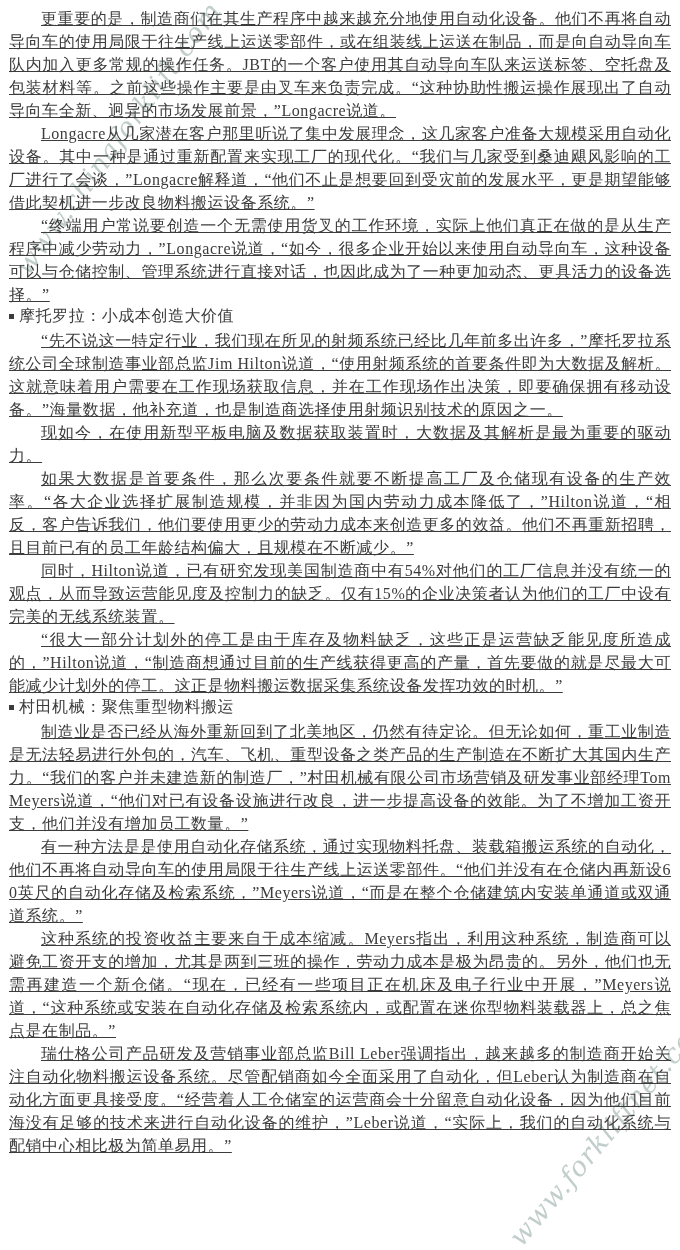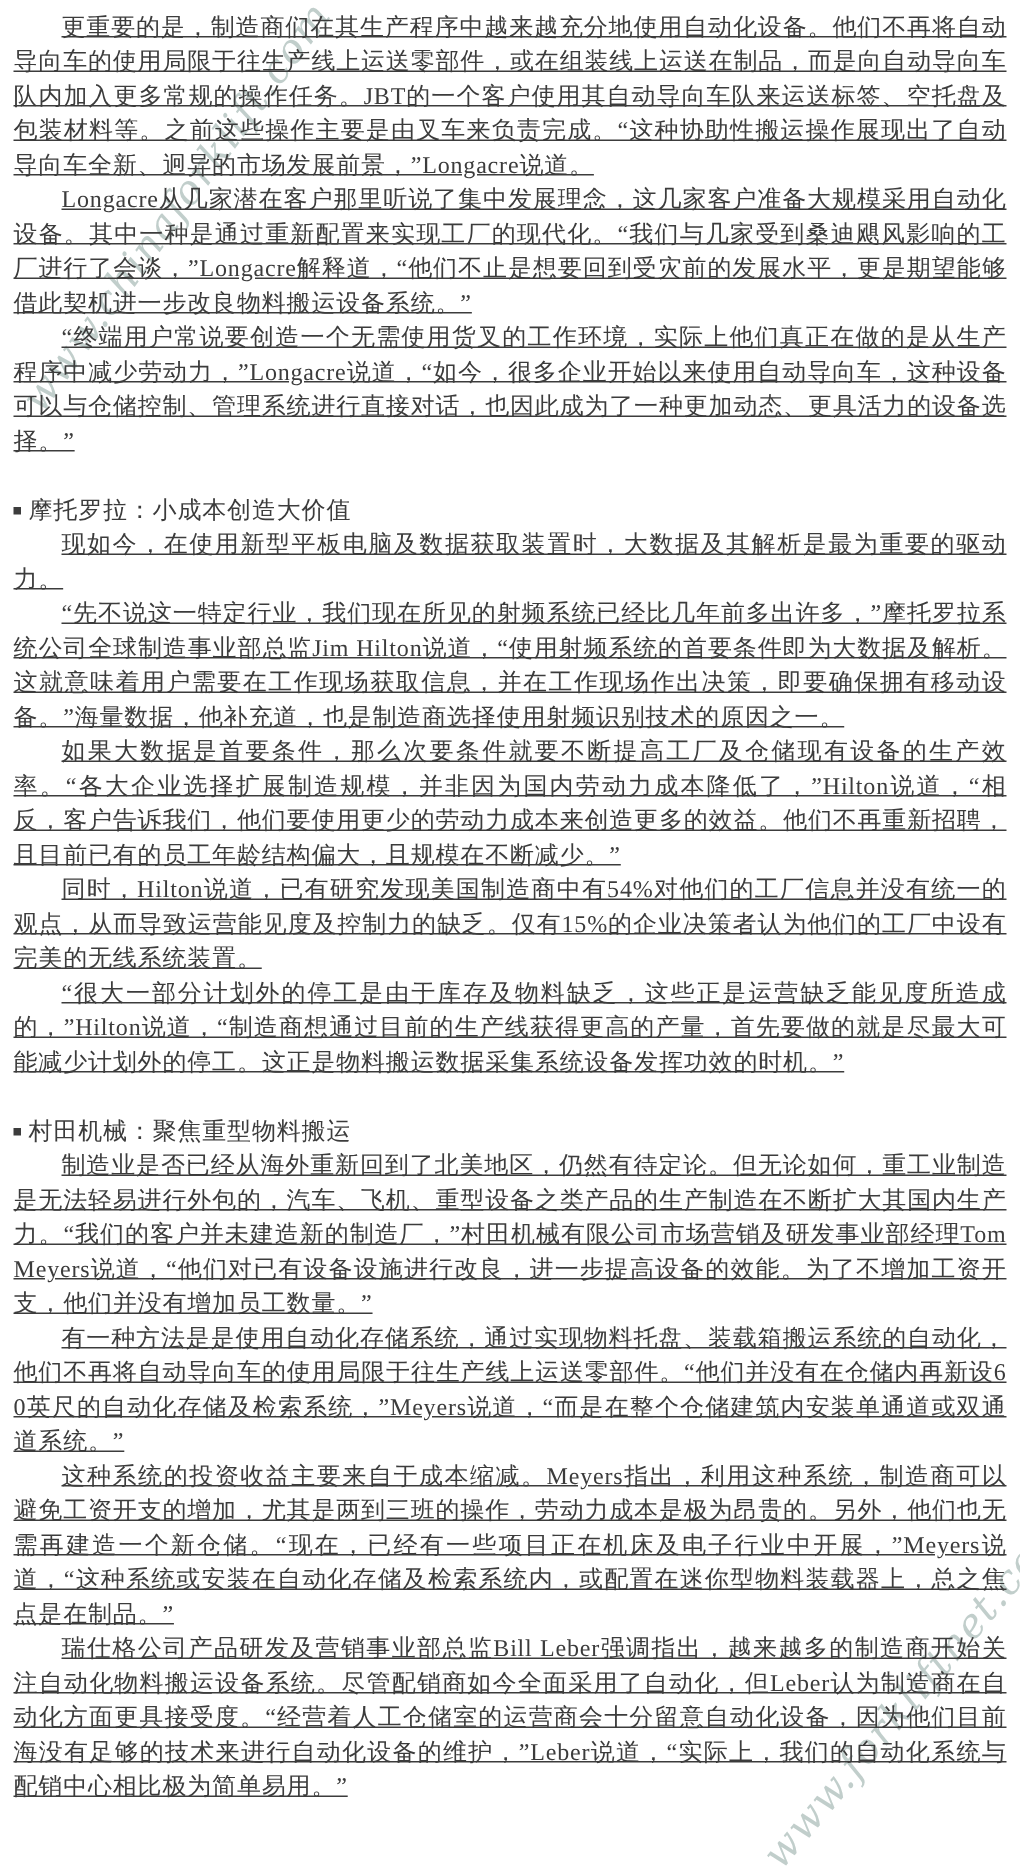--- a/index.html
+++ b/index.html
@@ -26,23 +26,23 @@
     letter-spacing: 0.55px;
     text-align: justify;
   }
   p.para {
     margin: 0;
     text-indent: 2em;
     word-break: break-all;
     text-decoration: underline;
   }
   .section-head {
-    margin-top: 23px;
     text-indent: 0;
     white-space: nowrap;
+    font-family: Liberation Mono, monospace;
   }
   .bullet {
     display: inline-block;
     width: 5px; height: 5px;
     background: #3c3c3c;
     margin-right: 5px;
     vertical-align: 2px;
   }
   .watermark {
     position: absolute;
@@ -69,22 +69,22 @@
 <body>
 
 <div class="page">
   <div class="watermark wm-top">www.chinaforklift.com</div>
   <div class="watermark wm-bottom">www.forkliftnet.com</div>
   <div id="article">
       <p class="para">更重要的是，制造商们在其生产程序中越来越充分地使用自动化设备。他们不再将自动导向车的使用局限于往生产线上运送零部件，或在组装线上运送在制品，而是向自动导向车队内加入更多常规的操作任务。JBT的一个客户使用其自动导向车队来运送标签、空托盘及包装材料等。之前这些操作主要是由叉车来负责完成。“这种协助性搬运操作展现出了自动导向车全新、迥异的市场发展前景，”Longacre说道。</p>
       <p class="para">Longacre从几家潜在客户那里听说了集中发展理念，这几家客户准备大规模采用自动化设备。其中一种是通过重新配置来实现工厂的现代化。“我们与几家受到桑迪飓风影响的工厂进行了会谈，”Longacre解释道，“他们不止是想要回到受灾前的发展水平，更是期望能够借此契机进一步改良物料搬运设备系统。”</p>
       <p class="para">“终端用户常说要创造一个无需使用货叉的工作环境，实际上他们真正在做的是从生产程序中减少劳动力，”Longacre说道，“如今，很多企业开始以来使用自动导向车，这种设备可以与仓储控制、管理系统进行直接对话，也因此成为了一种更加动态、更具活力的设备选择。”</p>
       <div class="section-head"><span class="bullet"></span><span>摩托罗拉：小成本创造大价值</span></div>
+      <p class="para">“先不说这一特定行业，我们现在所见的射频系统已经比几年前多出许多，”摩托罗拉系统公司全球制造事业部总监Jim Hilton说道，“使用射频系统的首要条件即为大数据及解析。这就意味着用户需要在工作现场获取信息，并在工作现场作出决策，即要确保拥有移动设备。”海量数据，他补充道，也是制造商选择使用射频识别技术的原因之一。</p>
       <p class="para">现如今，在使用新型平板电脑及数据获取装置时，大数据及其解析是最为重要的驱动力。</p>
-      <p class="para">“先不说这一特定行业，我们现在所见的射频系统已经比几年前多出许多，”摩托罗拉系统公司全球制造事业部总监Jim Hilton说道，“使用射频系统的首要条件即为大数据及解析。这就意味着用户需要在工作现场获取信息，并在工作现场作出决策，即要确保拥有移动设备。”海量数据，他补充道，也是制造商选择使用射频识别技术的原因之一。</p>
       <p class="para">如果大数据是首要条件，那么次要条件就要不断提高工厂及仓储现有设备的生产效率。“各大企业选择扩展制造规模，并非因为国内劳动力成本降低了，”Hilton说道，“相反，客户告诉我们，他们要使用更少的劳动力成本来创造更多的效益。他们不再重新招聘，且目前已有的员工年龄结构偏大，且规模在不断减少。”</p>
       <p class="para">同时，Hilton说道，已有研究发现美国制造商中有54%对他们的工厂信息并没有统一的观点，从而导致运营能见度及控制力的缺乏。仅有15%的企业决策者认为他们的工厂中设有完美的无线系统装置。</p>
       <p class="para">“很大一部分计划外的停工是由于库存及物料缺乏，这些正是运营缺乏能见度所造成的，”Hilton说道，“制造商想通过目前的生产线获得更高的产量，首先要做的就是尽最大可能减少计划外的停工。这正是物料搬运数据采集系统设备发挥功效的时机。”</p>
       <div class="section-head"><span class="bullet"></span><span>村田机械：聚焦重型物料搬运</span></div>
       <p class="para">制造业是否已经从海外重新回到了北美地区，仍然有待定论。但无论如何，重工业制造是无法轻易进行外包的，汽车、飞机、重型设备之类产品的生产制造在不断扩大其国内生产力。“我们的客户并未建造新的制造厂，”村田机械有限公司市场营销及研发事业部经理Tom Meyers说道，“他们对已有设备设施进行改良，进一步提高设备的效能。为了不增加工资开支，他们并没有增加员工数量。”</p>
       <p class="para">有一种方法是是使用自动化存储系统，通过实现物料托盘、装载箱搬运系统的自动化，他们不再将自动导向车的使用局限于往生产线上运送零部件。“他们并没有在仓储内再新设60英尺的自动化存储及检索系统，”Meyers说道，“而是在整个仓储建筑内安装单通道或双通道系统。”</p>
       <p class="para">这种系统的投资收益主要来自于成本缩减。Meyers指出，利用这种系统，制造商可以避免工资开支的增加，尤其是两到三班的操作，劳动力成本是极为昂贵的。另外，他们也无需再建造一个新仓储。“现在，已经有一些项目正在机床及电子行业中开展，”Meyers说道，“这种系统或安装在自动化存储及检索系统内，或配置在迷你型物料装载器上，总之焦点是在制品。”</p>
       <p class="para">瑞仕格公司产品研发及营销事业部总监Bill Leber强调指出，越来越多的制造商开始关注自动化物料搬运设备系统。尽管配销商如今全面采用了自动化，但Leber认为制造商在自动化方面更具接受度。“经营着人工仓储室的运营商会十分留意自动化设备，因为他们目前海没有足够的技术来进行自动化设备的维护，”Leber说道，“实际上，我们的自动化系统与配销中心相比极为简单易用。”</p>
     </div>
 </div>

